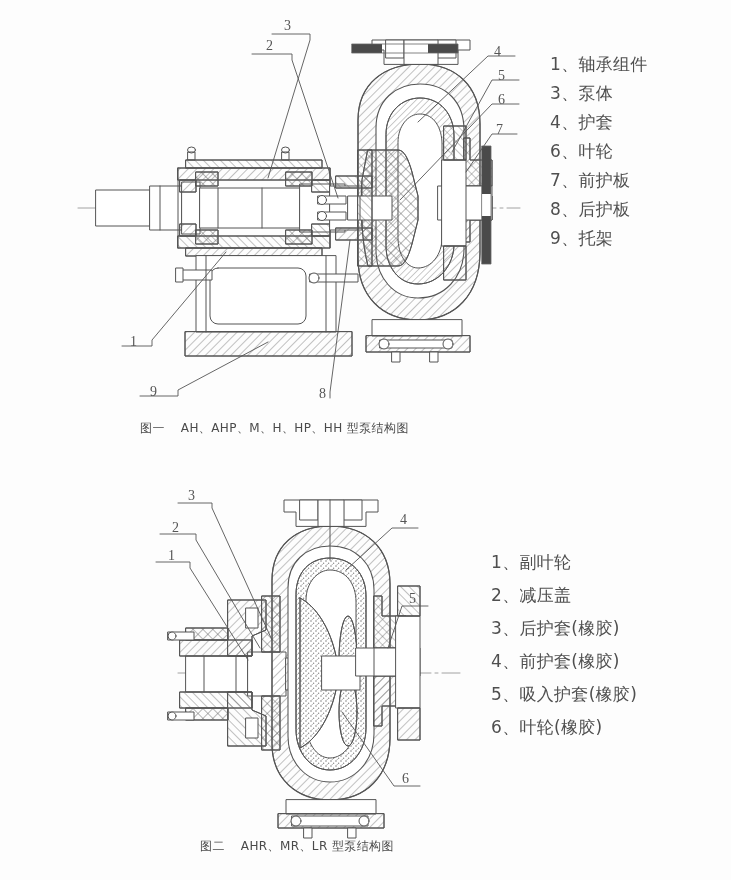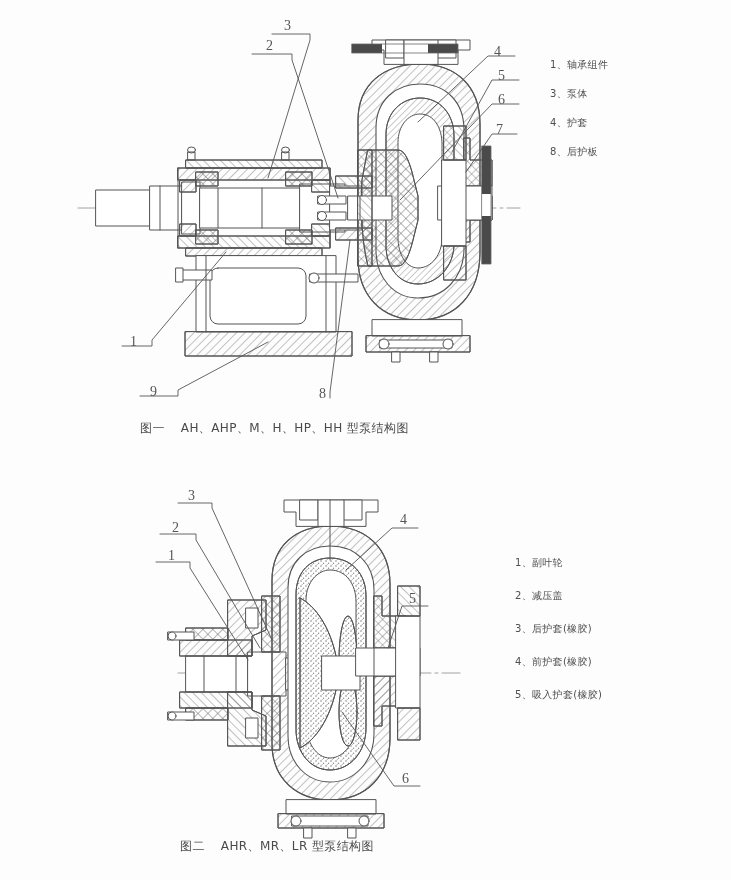--- a/index.html
+++ b/index.html
@@ -18,44 +18,44 @@
   .page {
     position: absolute;
     inset: 0;
     background: #fdfdfd;
   }
 
   
   .legend {
     position: absolute;
     font-family: "DejaVu Sans", "Liberation Sans", sans-serif;
-    font-size: 10px;
+    font-size: 17px;
     color: #4f4f4f;
     letter-spacing: 0.3px;
     white-space: nowrap;
   }
   .legend .litem {
     height: 29px;
     line-height: 29px;
   }
   #legend-fig1 { left: 550px; top: 50px; }
-  #legend-fig2 { left: 491px; top: 546px; margin-left: 24px; }
+  #legend-fig2 { left: 491px; top: 546px; }
   #legend-fig2 .litem { height: 33px; line-height: 33px; }
 
   
   .caption {
     position: absolute;
     font-family: "DejaVu Sans", "Liberation Sans", sans-serif;
     font-size: 12px;
     color: #4a4a4a;
     white-space: nowrap;
     letter-spacing: 0.4px;
   }
   #caption-fig1 { left: 140px; top: 420px; }
-  #caption-fig2 { left: 180px; top: 838px; }
+  #caption-fig2 { left: 200px; top: 838px; }
   .caption .cap-gap { display: inline-block; width: 16px; }
 
   
   .callout {
     position: absolute;
     font-family: "Liberation Serif", "DejaVu Serif", serif;
     font-size: 14px;
     color: #555;
   }
 
@@ -333,21 +333,24 @@
   <div class="callout" style="left:498px; top:92px;">6</div>
   <div class="callout" style="left:496px; top:122px;">7</div>
   <div class="callout" style="left:130px; top:334px;">1</div>
   <div class="callout" style="left:150px; top:384px;">9</div>
   <div class="callout" style="left:319px; top:386px;">8</div>
 
   <div class="legend" id="legend-fig1">
     <div class="litem"><span>1</span><span>、</span><span>轴承组件</span></div>
     <div class="litem"><span>3</span><span>、</span><span>泵体</span></div>
     <div class="litem"><span>4</span><span>、</span><span>护套</span></div>
+    <div class="litem"><span>6</span><span>、</span><span>叶轮</span></div>
+    <div class="litem"><span>7</span><span>、</span><span>前护板</span></div>
     <div class="litem"><span>8</span><span>、</span><span>后护板</span></div>
+    <div class="litem"><span>9</span><span>、</span><span>托架</span></div>
   </div>
 
   <div class="caption" id="caption-fig1">
     <span>图一</span><span class="cap-gap"></span><span>AH、AHP、M、H、HP、HH 型泵结构图</span>
   </div>
 
   <svg class="drawing" id="svg-fig2" width="731" height="880" viewBox="0 0 731 880">
     <defs>
       <pattern id="h2R" width="6" height="6" patternUnits="userSpaceOnUse" patternTransform="rotate(45)">
         <line x1="0" y1="0" x2="0" y2="6" stroke="#666" stroke-width="0.8"></line>
@@ -539,19 +542,20 @@
   <div class="callout" style="left:400px; top:512px;">4</div>
   <div class="callout" style="left:409px; top:591px;">5</div>
   <div class="callout" style="left:402px; top:771px;">6</div>
 
   <div class="legend" id="legend-fig2">
     <div class="litem"><span>1</span><span>、</span><span>副叶轮</span></div>
     <div class="litem"><span>2</span><span>、</span><span>减压盖</span></div>
     <div class="litem"><span>3</span><span>、</span><span>后护套(橡胶)</span></div>
     <div class="litem"><span>4</span><span>、</span><span>前护套(橡胶)</span></div>
     <div class="litem"><span>5</span><span>、</span><span>吸入护套(橡胶)</span></div>
+    <div class="litem"><span>6</span><span>、</span><span>叶轮(橡胶)</span></div>
   </div>
 
   <div class="caption" id="caption-fig2">
     <span>图二</span><span class="cap-gap"></span><span>AHR、MR、LR 型泵结构图</span>
   </div>
 
 </div>
 
 </body></html>

